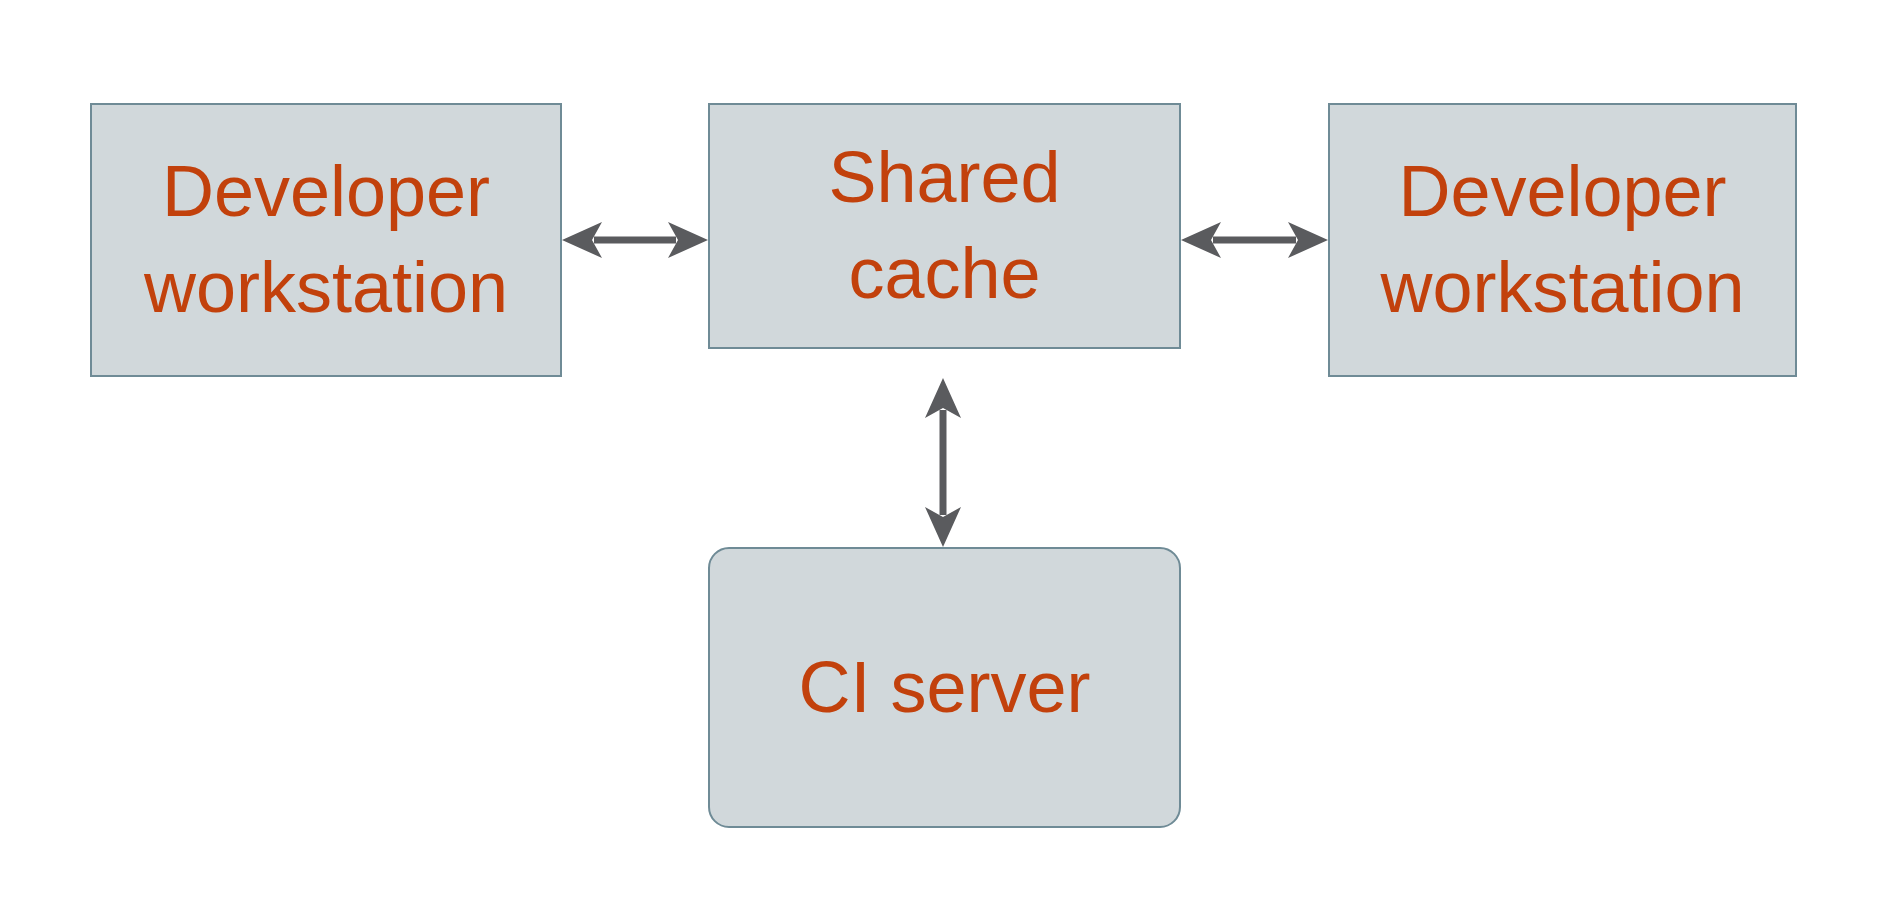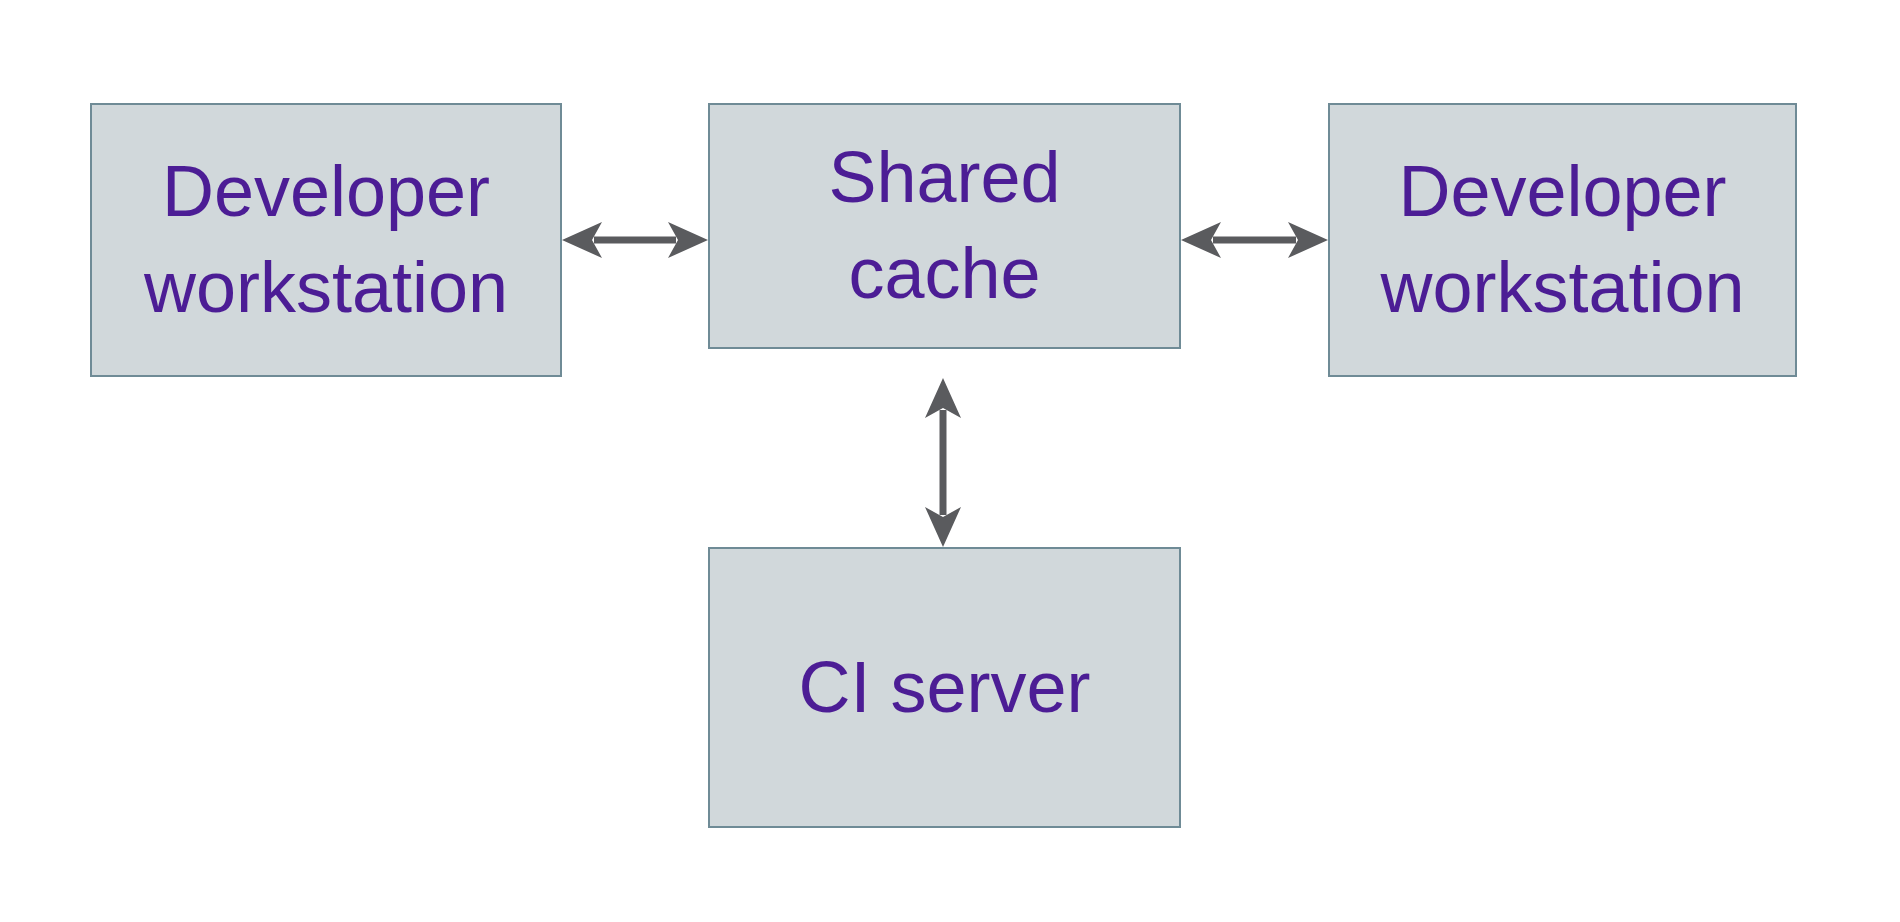--- a/index.html
+++ b/index.html
@@ -21,28 +21,28 @@
     background: #d1d8db;
     border: 2px solid #6f8b96;
     display: flex;
     align-items: center;
     justify-content: center;
     text-align: center;
   }
   .node-label {
     font-size: 72px;
     line-height: 1.33;
-    color: #4c1d95;
+    color: #c2410c;
     white-space: pre-line;
     letter-spacing: 0px;
   }
   #node-dev-left   { left: 90px;   top: 103px; width: 472px; height: 274px; }
   #node-cache      { left: 708px;  top: 103px; width: 473px; height: 246px; }
   #node-dev-right  { left: 1328px; top: 103px; width: 469px; height: 274px; }
-  #node-ci         { left: 708px;  top: 547px; width: 473px; height: 281px; }
+  #node-ci         { left: 708px;  top: 547px; width: 473px; height: 281px; border-radius: 21px; }
   .arrow-layer {
     position: absolute;
     left: 0; top: 0;
     width: 1900px;
     height: 922px;
     pointer-events: none;
   }
   .arrow-layer polygon { fill: #5a5b5e; }
   .arrow-layer line { stroke: #5a5b5e; stroke-width: 7; }
 </style>

